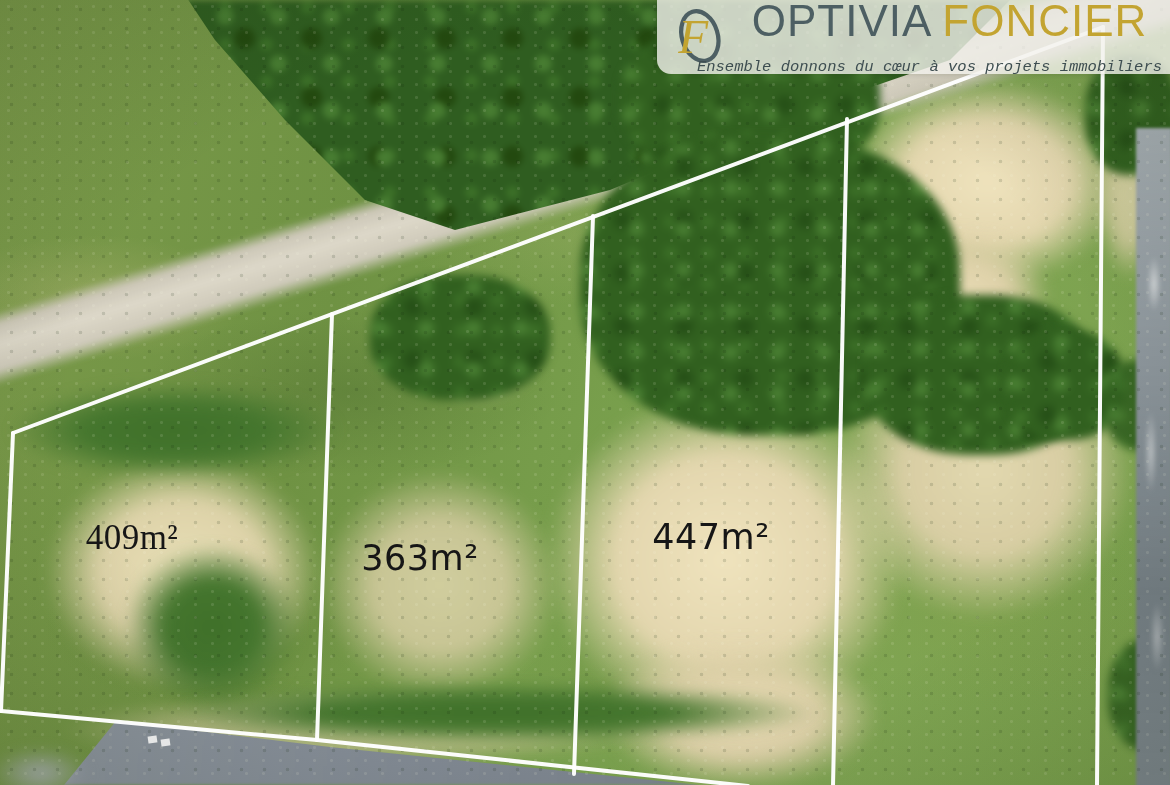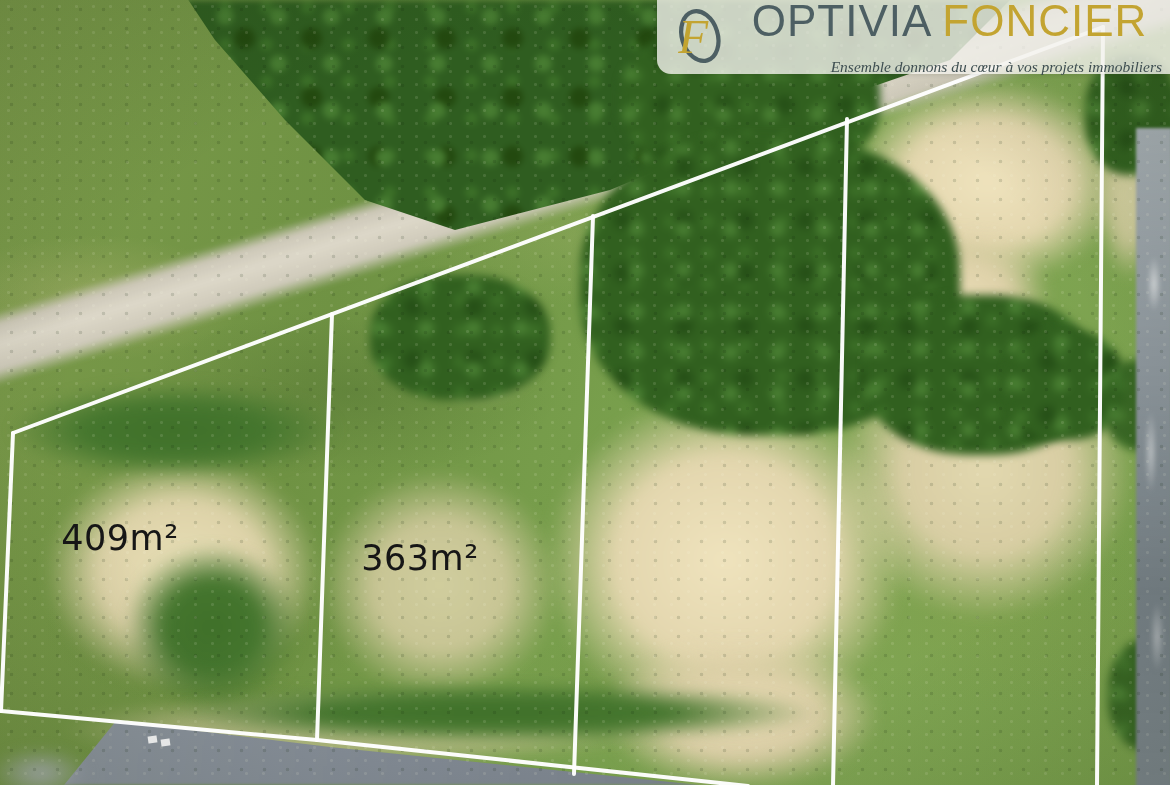--- a/index.html
+++ b/index.html
@@ -56,21 +56,21 @@
   .plot-label{position:absolute;z-index:60;transform:translate(-50%,-50%);
     font-size:35px;letter-spacing:.5px;color:#161616;white-space:nowrap;}
   .logo{position:absolute;z-index:70;left:657px;top:0;width:513px;height:74px;
     background:rgba(243,241,236,.80);border-bottom-left-radius:14px;
     display:flex;align-items:center;box-shadow:0 1px 4px rgba(40,50,30,.15);}
   .monogram{margin-left:8px;flex:0 0 auto;}
   .logo-texts{flex:1;display:flex;flex-direction:column;align-items:center;min-width:0;}
   .brand{font-family:Liberation Sans, sans-serif;font-size:44px;line-height:1;letter-spacing:1px;white-space:nowrap;margin-top:1px;}
   .brand-primary{color:#4d5f63;}
   .brand-secondary{color:#c3a431;margin-left:10px;}
-  .tagline{font-family:Liberation Serif, serif;font-style:italic;font-size:15.5px;
+  .tagline{font-family:Liberation Mono, monospace;font-style:italic;font-size:15.5px;
     color:#3e4e51;margin-top:15px;white-space:nowrap;align-self:flex-end;padding-right:8px;}
 </style>
 </head>
 <body>
 
 <div class="scene">
 
   <div class="layer mottle"></div>
 
   <div class="blob sand2" style="left:850px;top:80px;width:275px;height:205px;"></div>
@@ -113,22 +113,23 @@
   <svg class="lines" viewBox="0 0 1170 785" aria-hidden="true">
     <path d="M13,433 L1103,27"></path>
     <path d="M1103,27 L1097,786"></path>
     <path d="M13,433 L1,711"></path>
     <path d="M1,711 L317,740 L748,786"></path>
     <path d="M332,314 L317,740"></path>
     <path d="M593,216 L574,774"></path>
     <path d="M847,119 L833,786"></path>
   </svg>
 
-  <div class="plot-label" style="left:120px;top:538px;">409m²</div>
+  <div class="plot-label" style="left:132px;top:538px;font-family:Liberation Serif, serif;">409m²</div>
   <div class="plot-label" style="left:420px;top:538px;margin-top:20px;">363m²</div>
+  <div class="plot-label" style="left:711px;top:537px;">447m²</div>
 
   <div class="logo">
     <svg class="monogram" width="64" height="64" viewBox="0 0 68 68" aria-hidden="true">
       <ellipse cx="37" cy="33" rx="19" ry="27" transform="rotate(-17 37 33)" fill="none" stroke="#4d5f63" stroke-width="4.5"></ellipse>
       <text x="14" y="51" font-size="52" font-style="italic" font-family="Liberation Serif, serif" fill="#c3a431">F</text>
     </svg>
     <div class="logo-texts">
       <div class="brand">
         <span class="brand-primary">OPTIVIA</span><span class="brand-secondary">FONCIER</span>
       </div>

